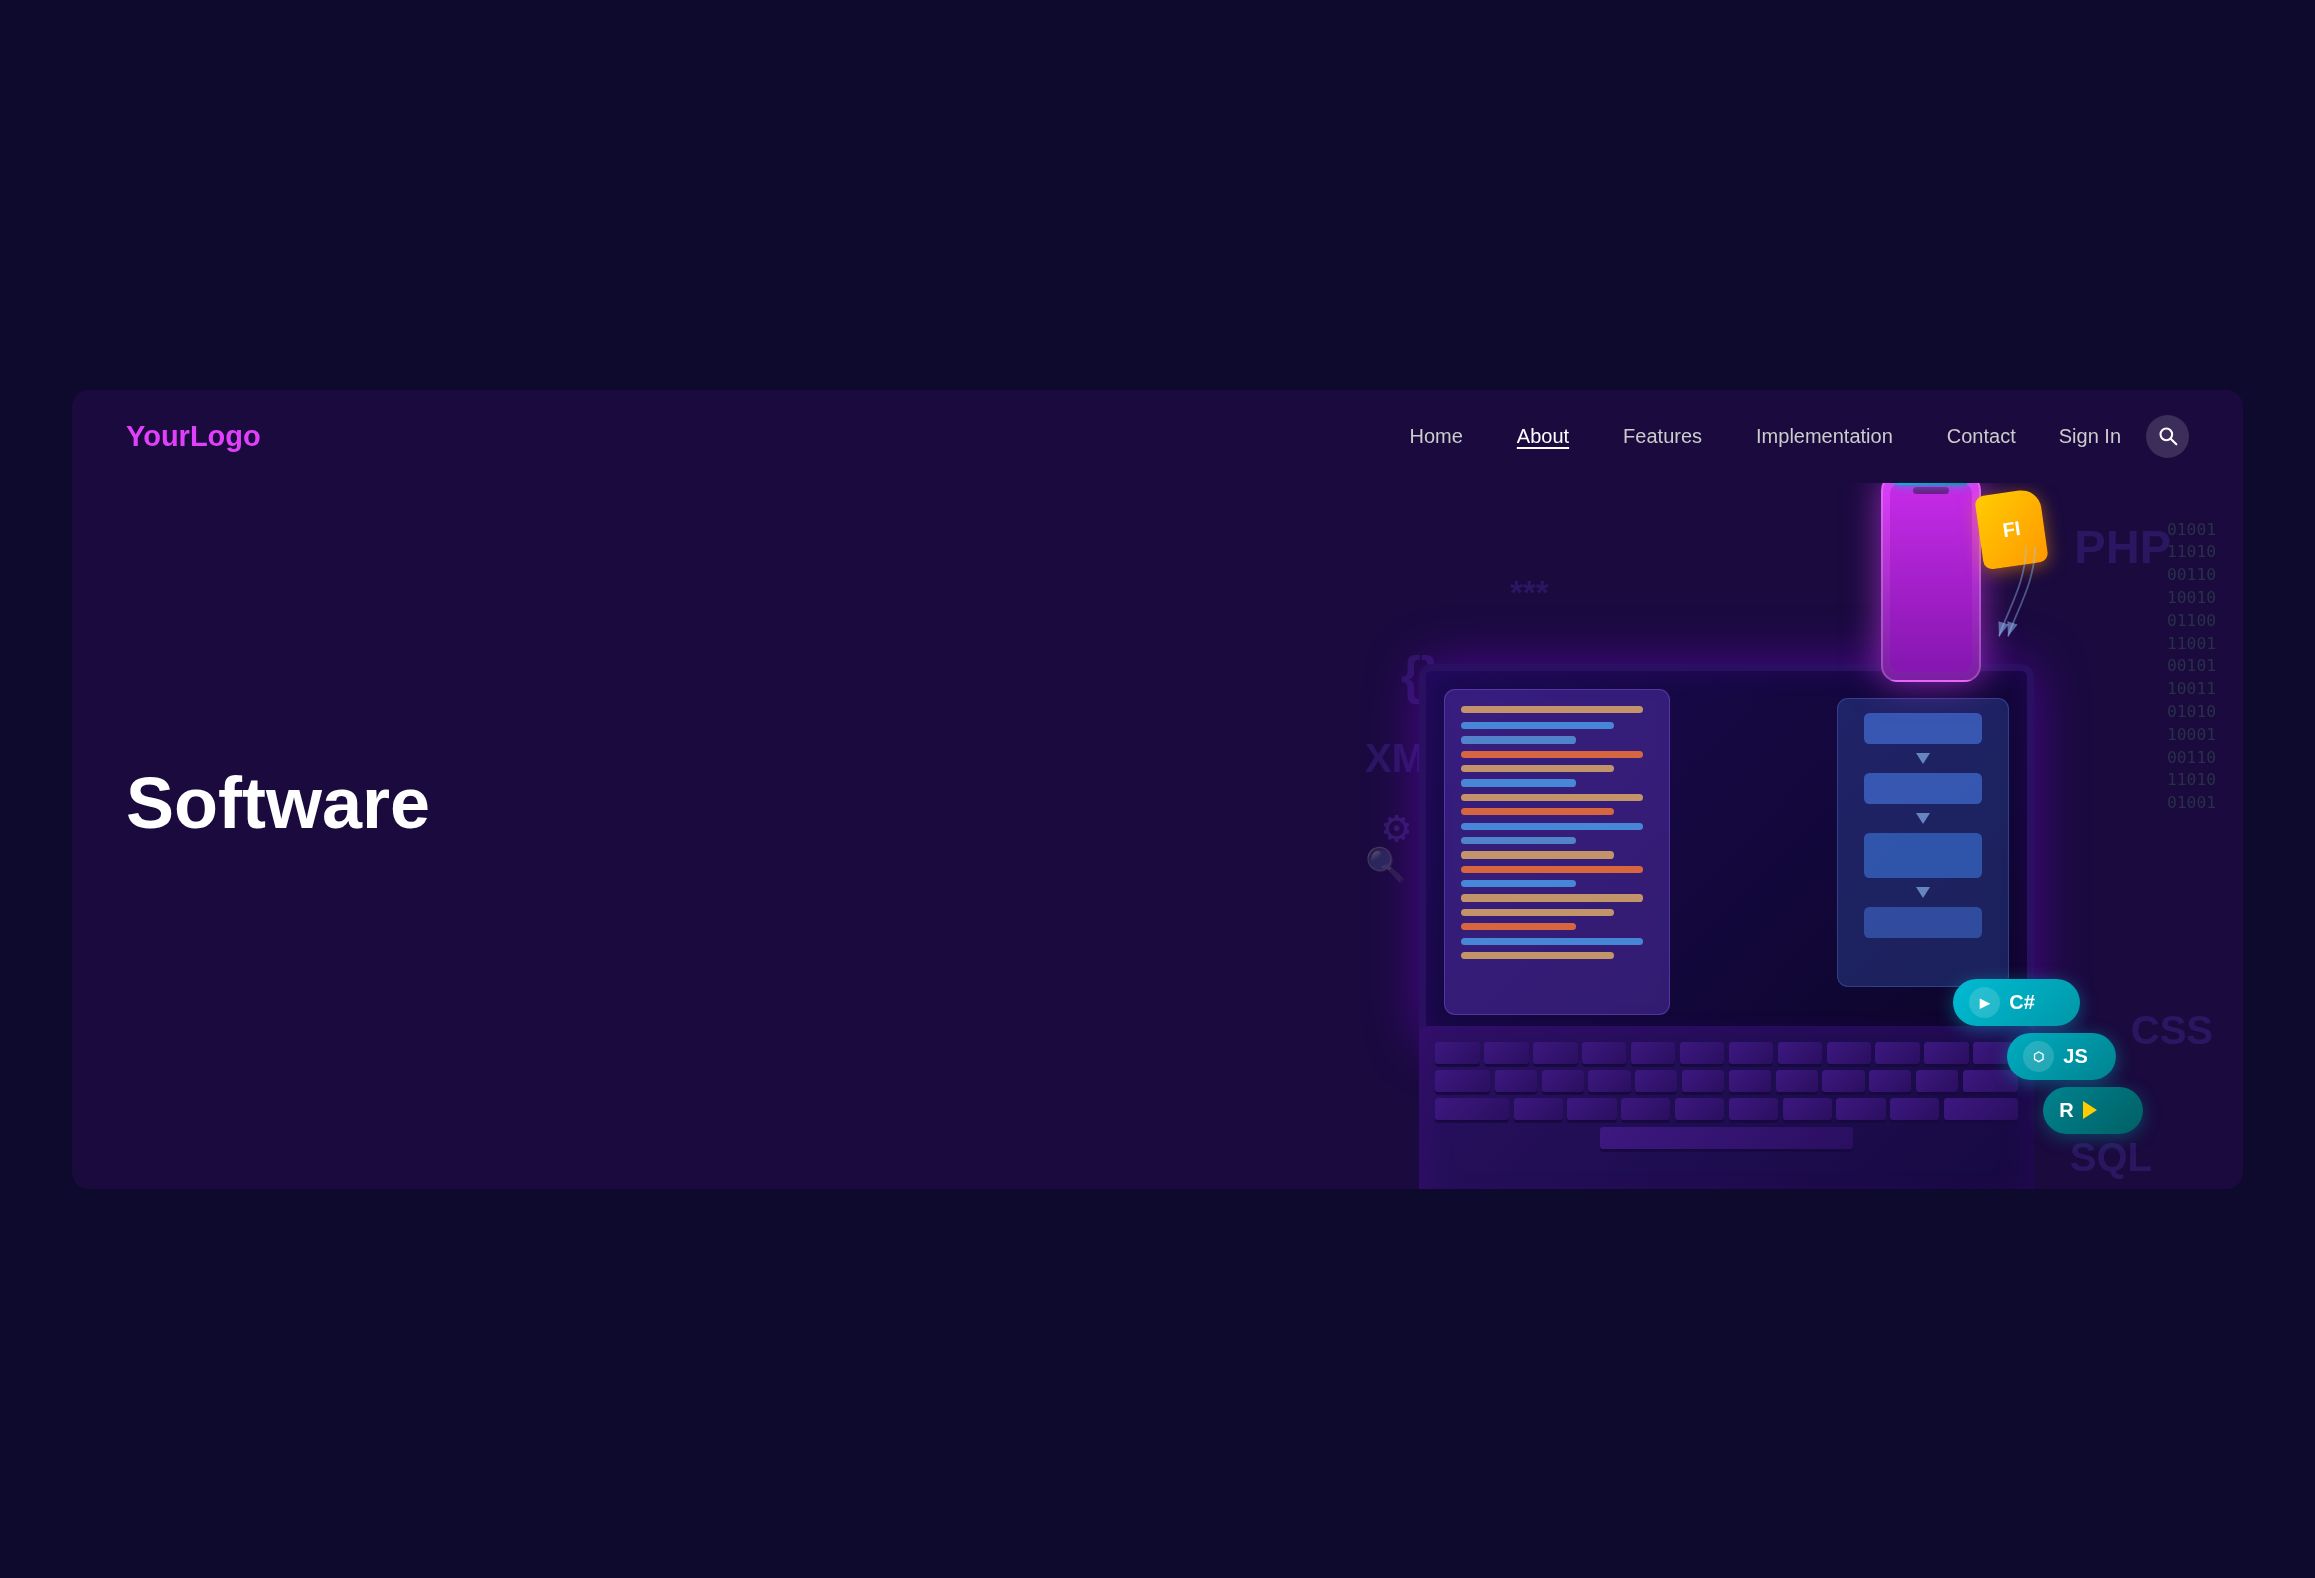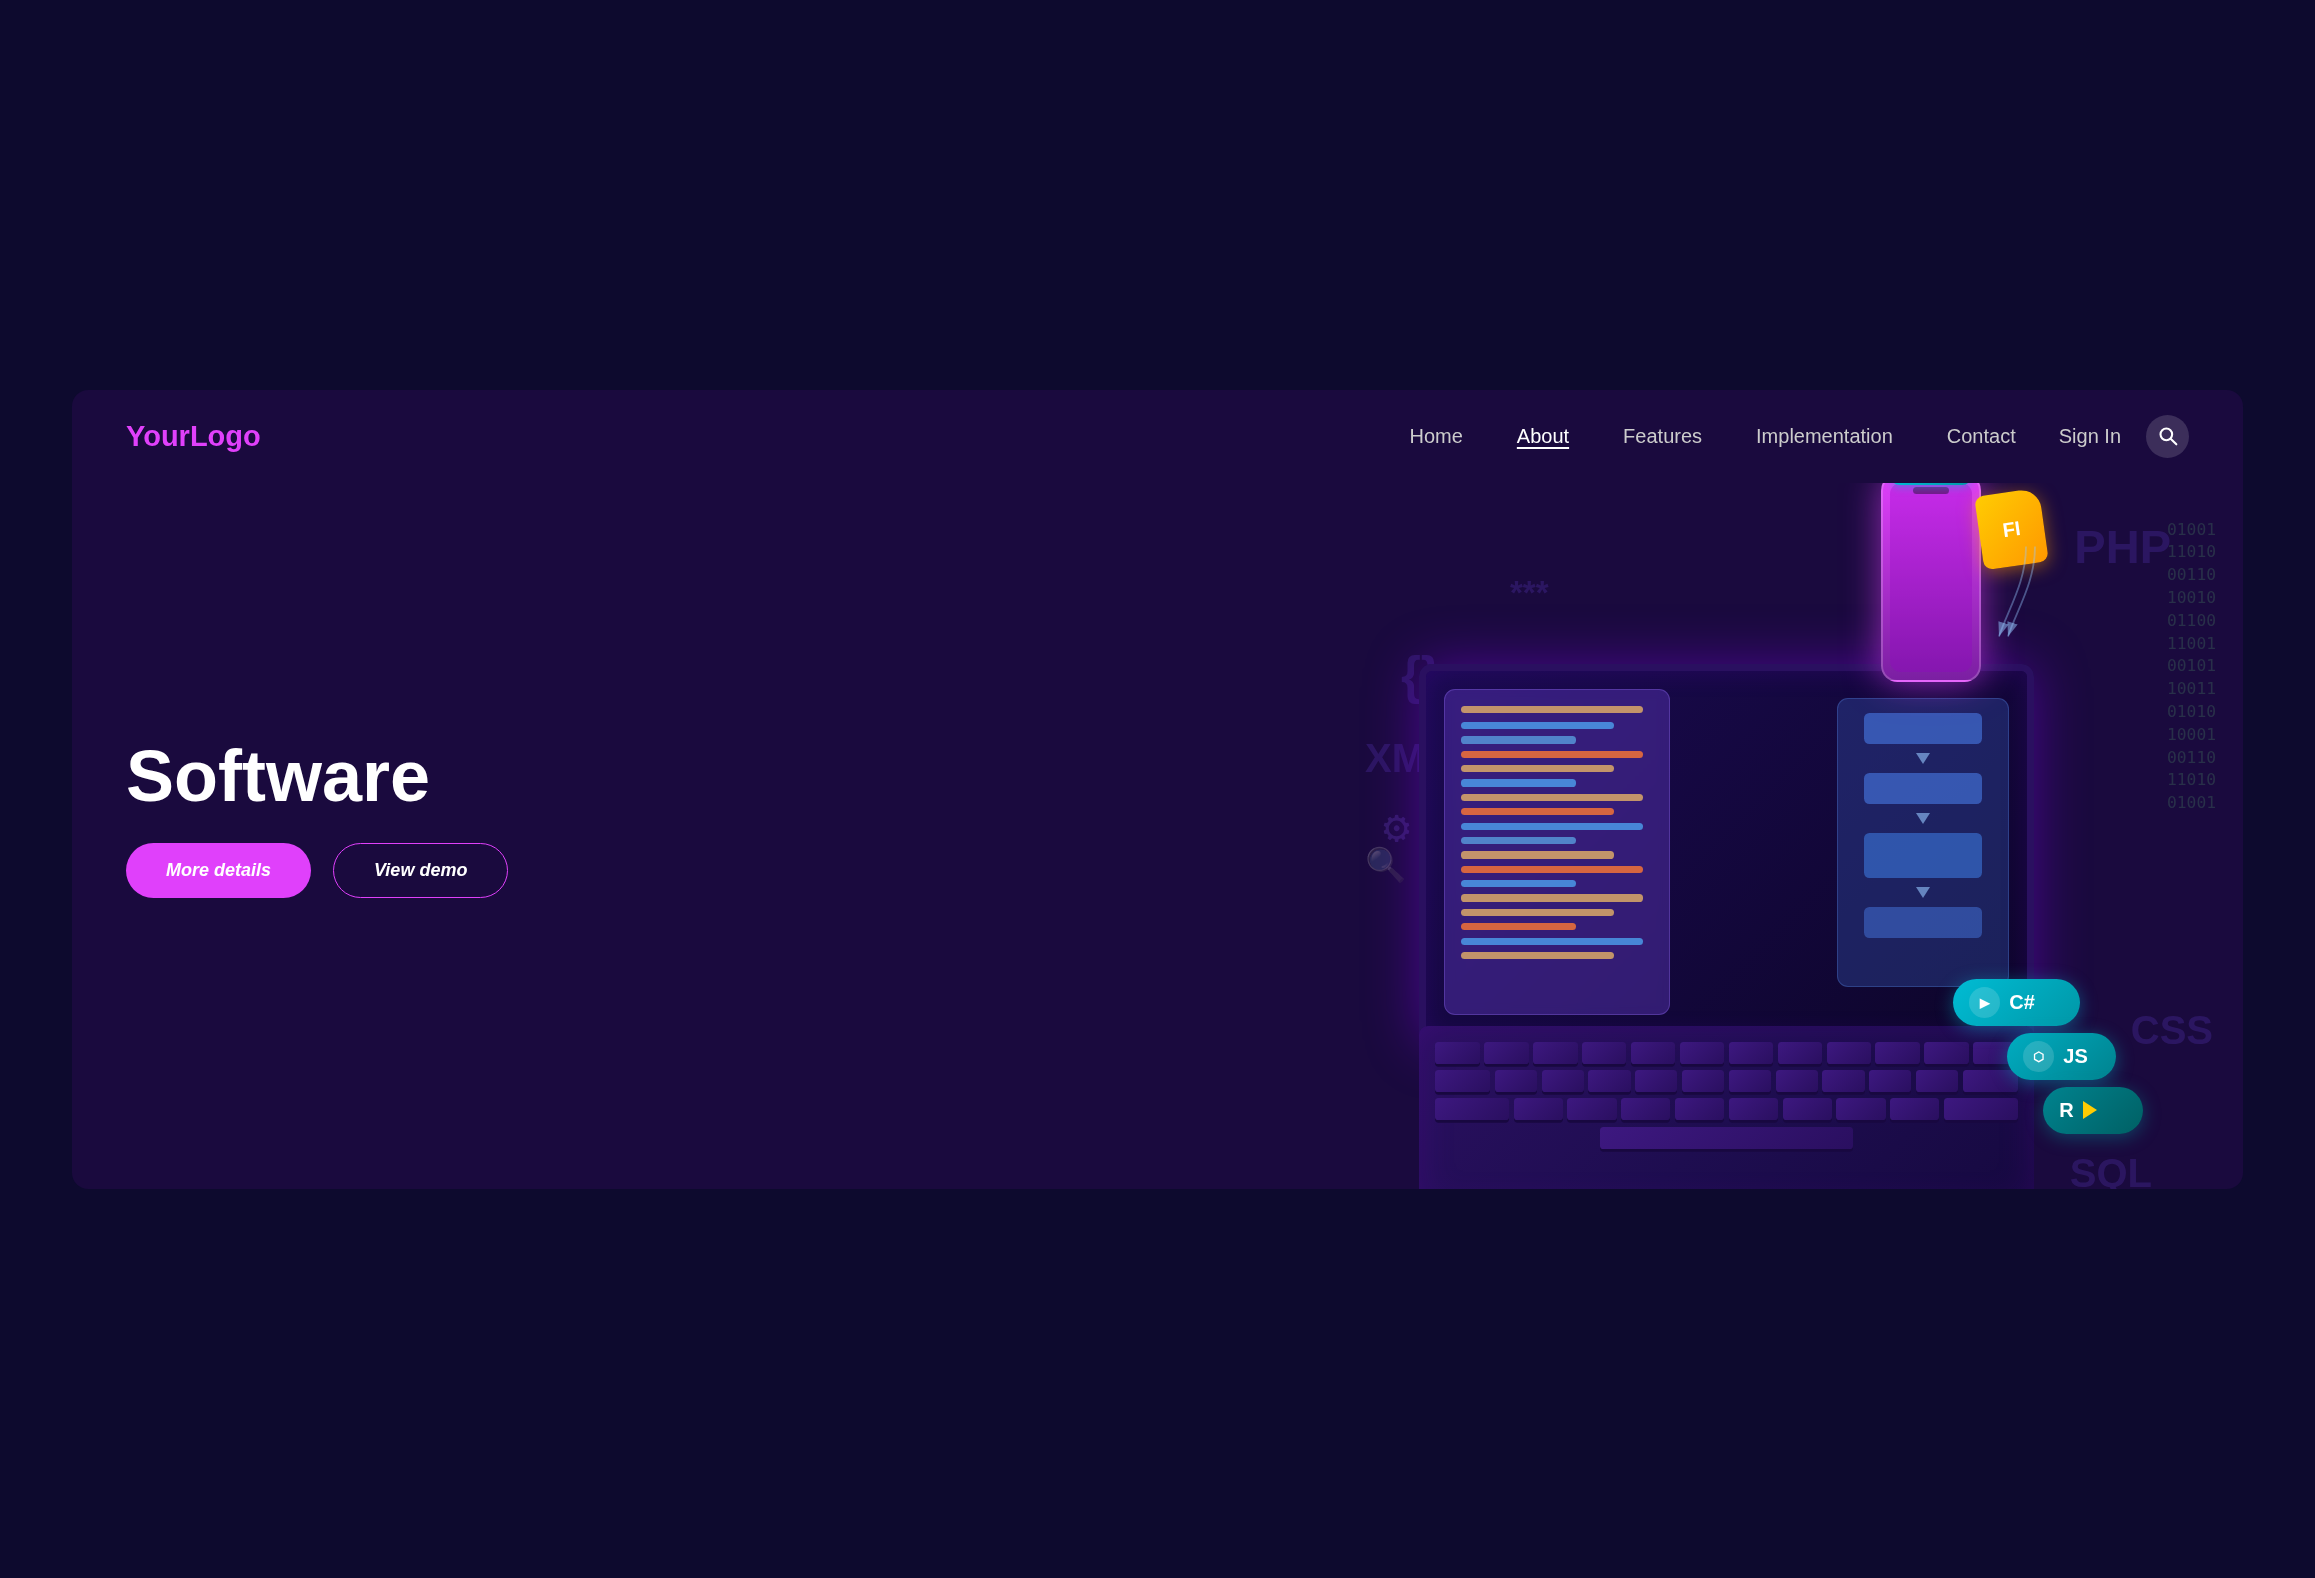--- a/index.html
+++ b/index.html
@@ -225,32 +225,28 @@
       </button>
     </div>
   </nav>
 
   <section class="hero">
 
     <div class="hero-content">
       <h1 class="hero-title">
         <span>Software</span><br>
       </h1>
-      <div class="hero-buttons">
-        <button class="btn-primary">More details</button>
-        <button class="btn-outline">View demo</button>
-      </div>
     </div>
 
     <div class="isometric-scene">
 
       <span class="bg-text" style="top:54px; right:90px; font-size:47px;">PHP</span>
       <span class="bg-text" style="top:271px; left:54px; font-size:40px;">XML</span>
       <span class="bg-text" style="bottom:181px; right:48px; font-size:40px;">CSS</span>
-      <span class="bg-text" style="bottom:38px; right:109px; font-size:40px;">SQL</span>
+      <span class="bg-text" style="bottom:54px; right:109px; font-size:40px;">SQL</span>
       <span class="bg-text" style="top:181px; left:90px; font-size:51px;">{}</span>
       <span class="bg-text" style="top:109px; left:199px; font-size:33px;">***</span>
 
       <div class="binary-text">
         01001<br>11010<br>00110<br>10010<br>01100<br>
         11001<br>00101<br>10011<br>01010<br>10001<br>
         00110<br>11010<br>01001
       </div>
 
       <span class="bg-symbol" style="top:335px; left:72px; font-size:45px;">⚙</span>

